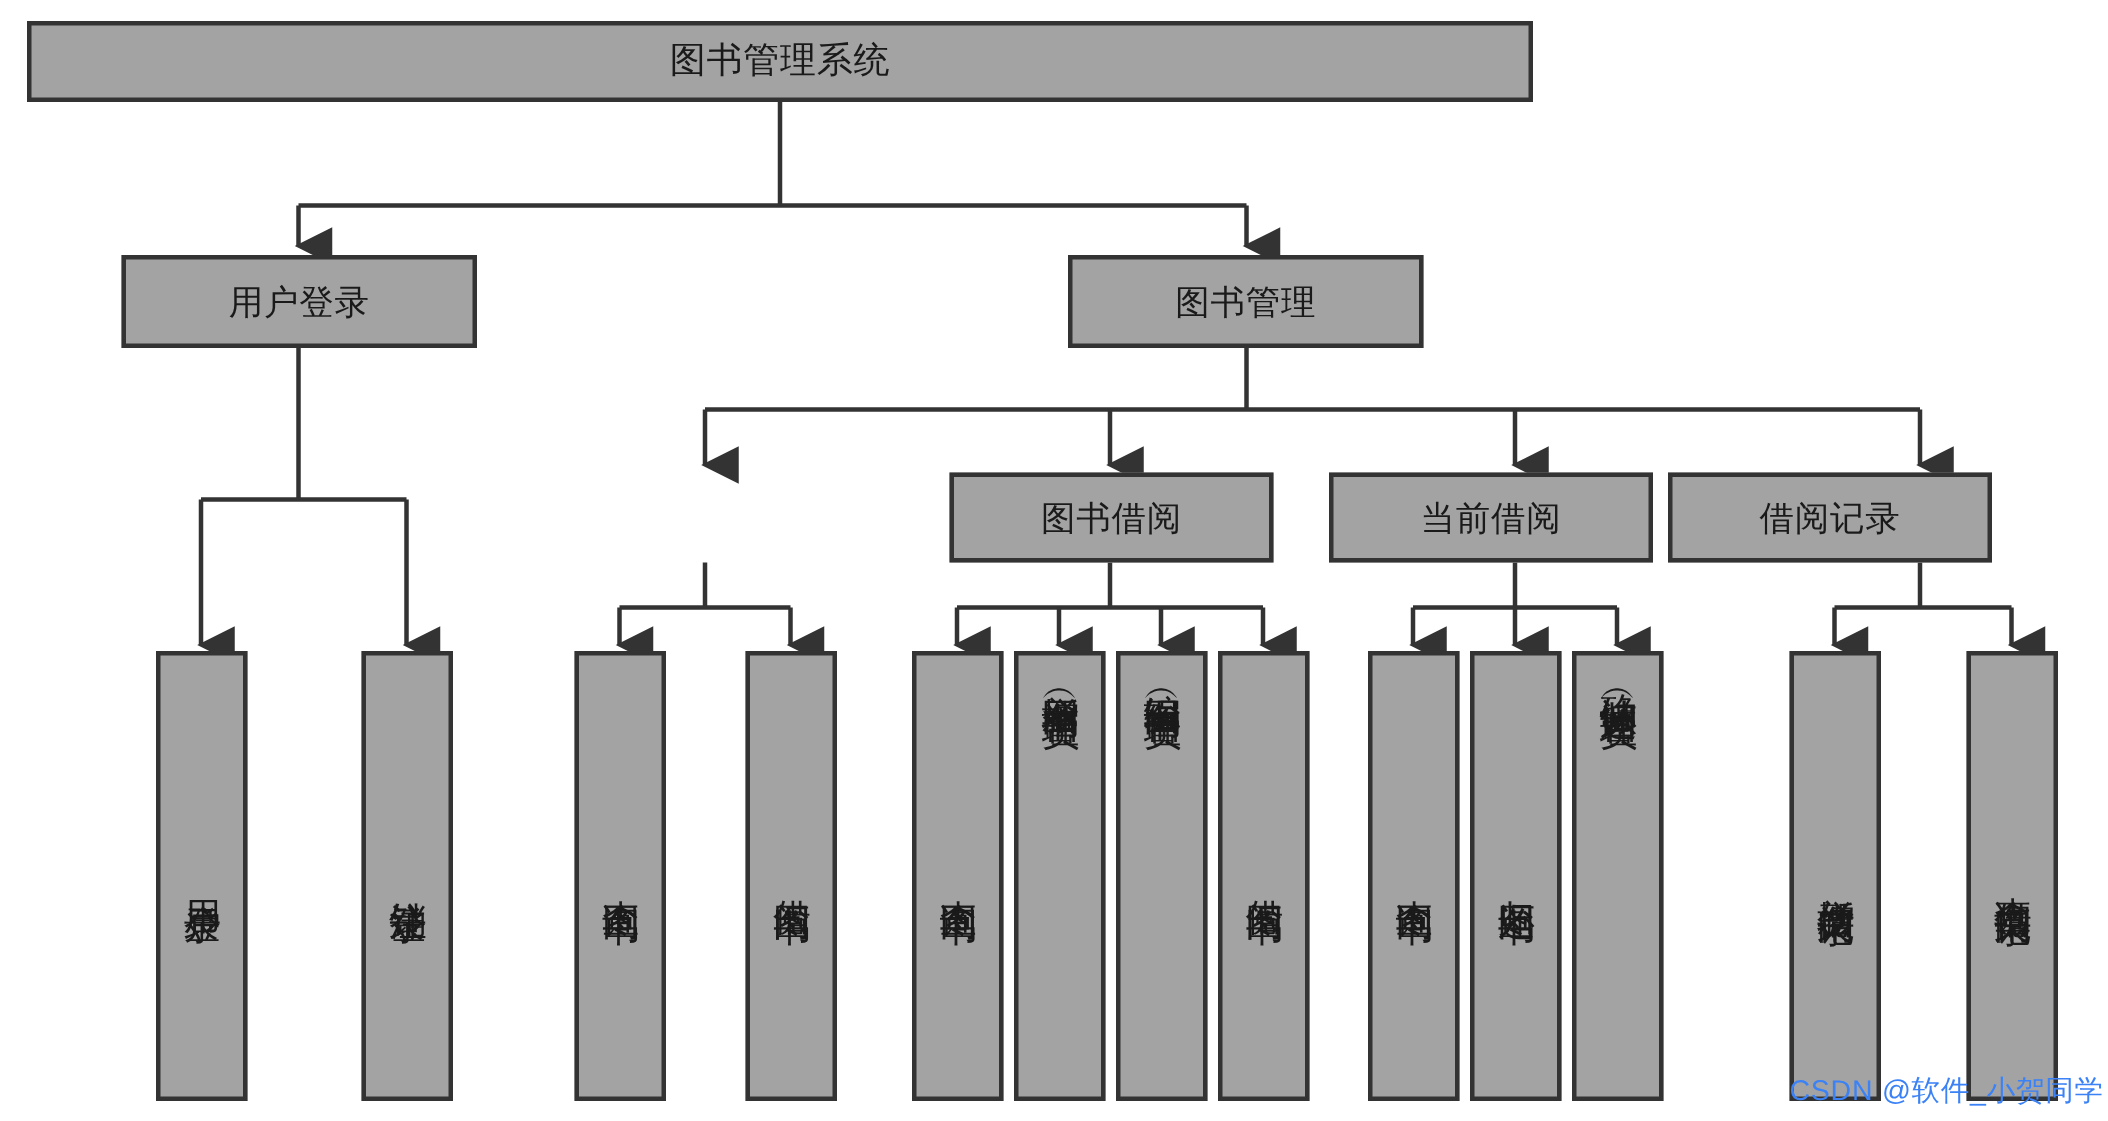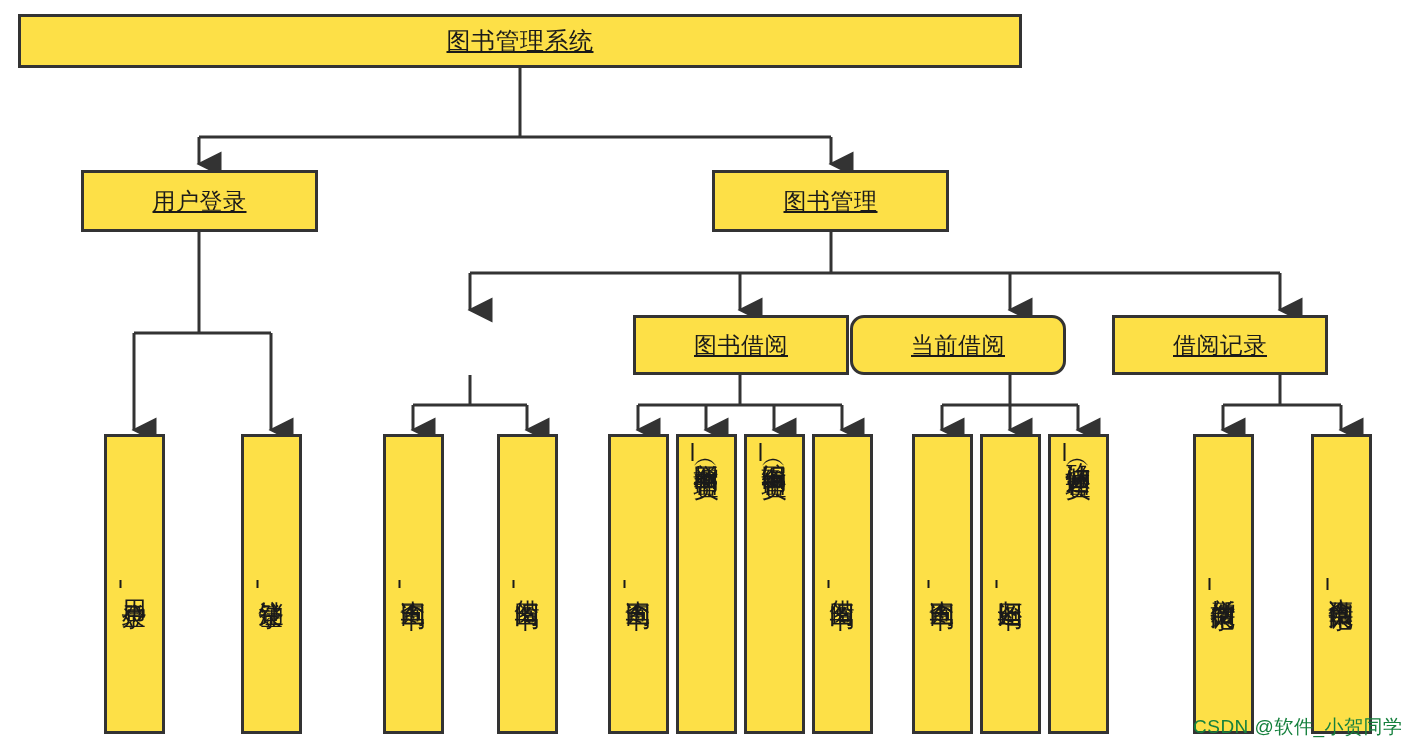--- a/index.html
+++ b/index.html
@@ -22,26 +22,25 @@
     left: 0;
     top: 0;
     width: 1405px;
     height: 747px;
     pointer-events: none;
   }
   .node {
     position: absolute;
     box-sizing: border-box;
     border: 3px solid #333333;
-    background: #fde047;
+    background: #a3a3a3;
     display: flex;
     align-items: center;
     justify-content: center;
     color: #1a1a1a;
-    text-decoration: underline;
   }
   .node .lbl {
     display: block;
     text-align: center;
     line-height: 1.05;
   }
   .node.horiz .lbl {
     font-size: 23px;
     letter-spacing: 0.5px;
   }
@@ -61,21 +60,21 @@
     letter-spacing: 2px;
     white-space: nowrap;
   }
   .node.leaf.centered {
     align-items: center;
     padding-top: 0;
   }
   .watermark {
     position: absolute;
     font-size: 19px;
-    color: #15803d;
+    color: #3b82f6;
     white-space: nowrap;
     letter-spacing: 0.5px;
   }
 </style>
 </head>
 <body>
 
 <div id="canvas">
 
   <svg class="edges" viewBox="0 0 1405 747" xmlns="http://www.w3.org/2000/svg">
@@ -138,21 +137,21 @@
 
   <div class="node horiz" style="left:712px; top:170px; width:237px; height:62px;">
     <span class="lbl">图书管理</span>
   </div>
 
 
   <div class="node horiz" style="left:633px; top:315px; width:216px; height:60px;">
     <span class="lbl">图书借阅</span>
   </div>
 
-  <div class="node horiz" style="left:850px; top:315px; width:216px; height:60px;border-radius:14px;">
+  <div class="node horiz" style="left:886px; top:315px; width:216px; height:60px;">
     <span class="lbl">当前借阅</span>
   </div>
 
   <div class="node horiz" style="left:1112px; top:315px; width:216px; height:60px;">
     <span class="lbl">借阅记录</span>
   </div>
 
   <div class="node leaf centered" style="left:104px; top:434px; width:61px; height:300px;">
     <span class="lbl">用户登录</span>
   </div>

